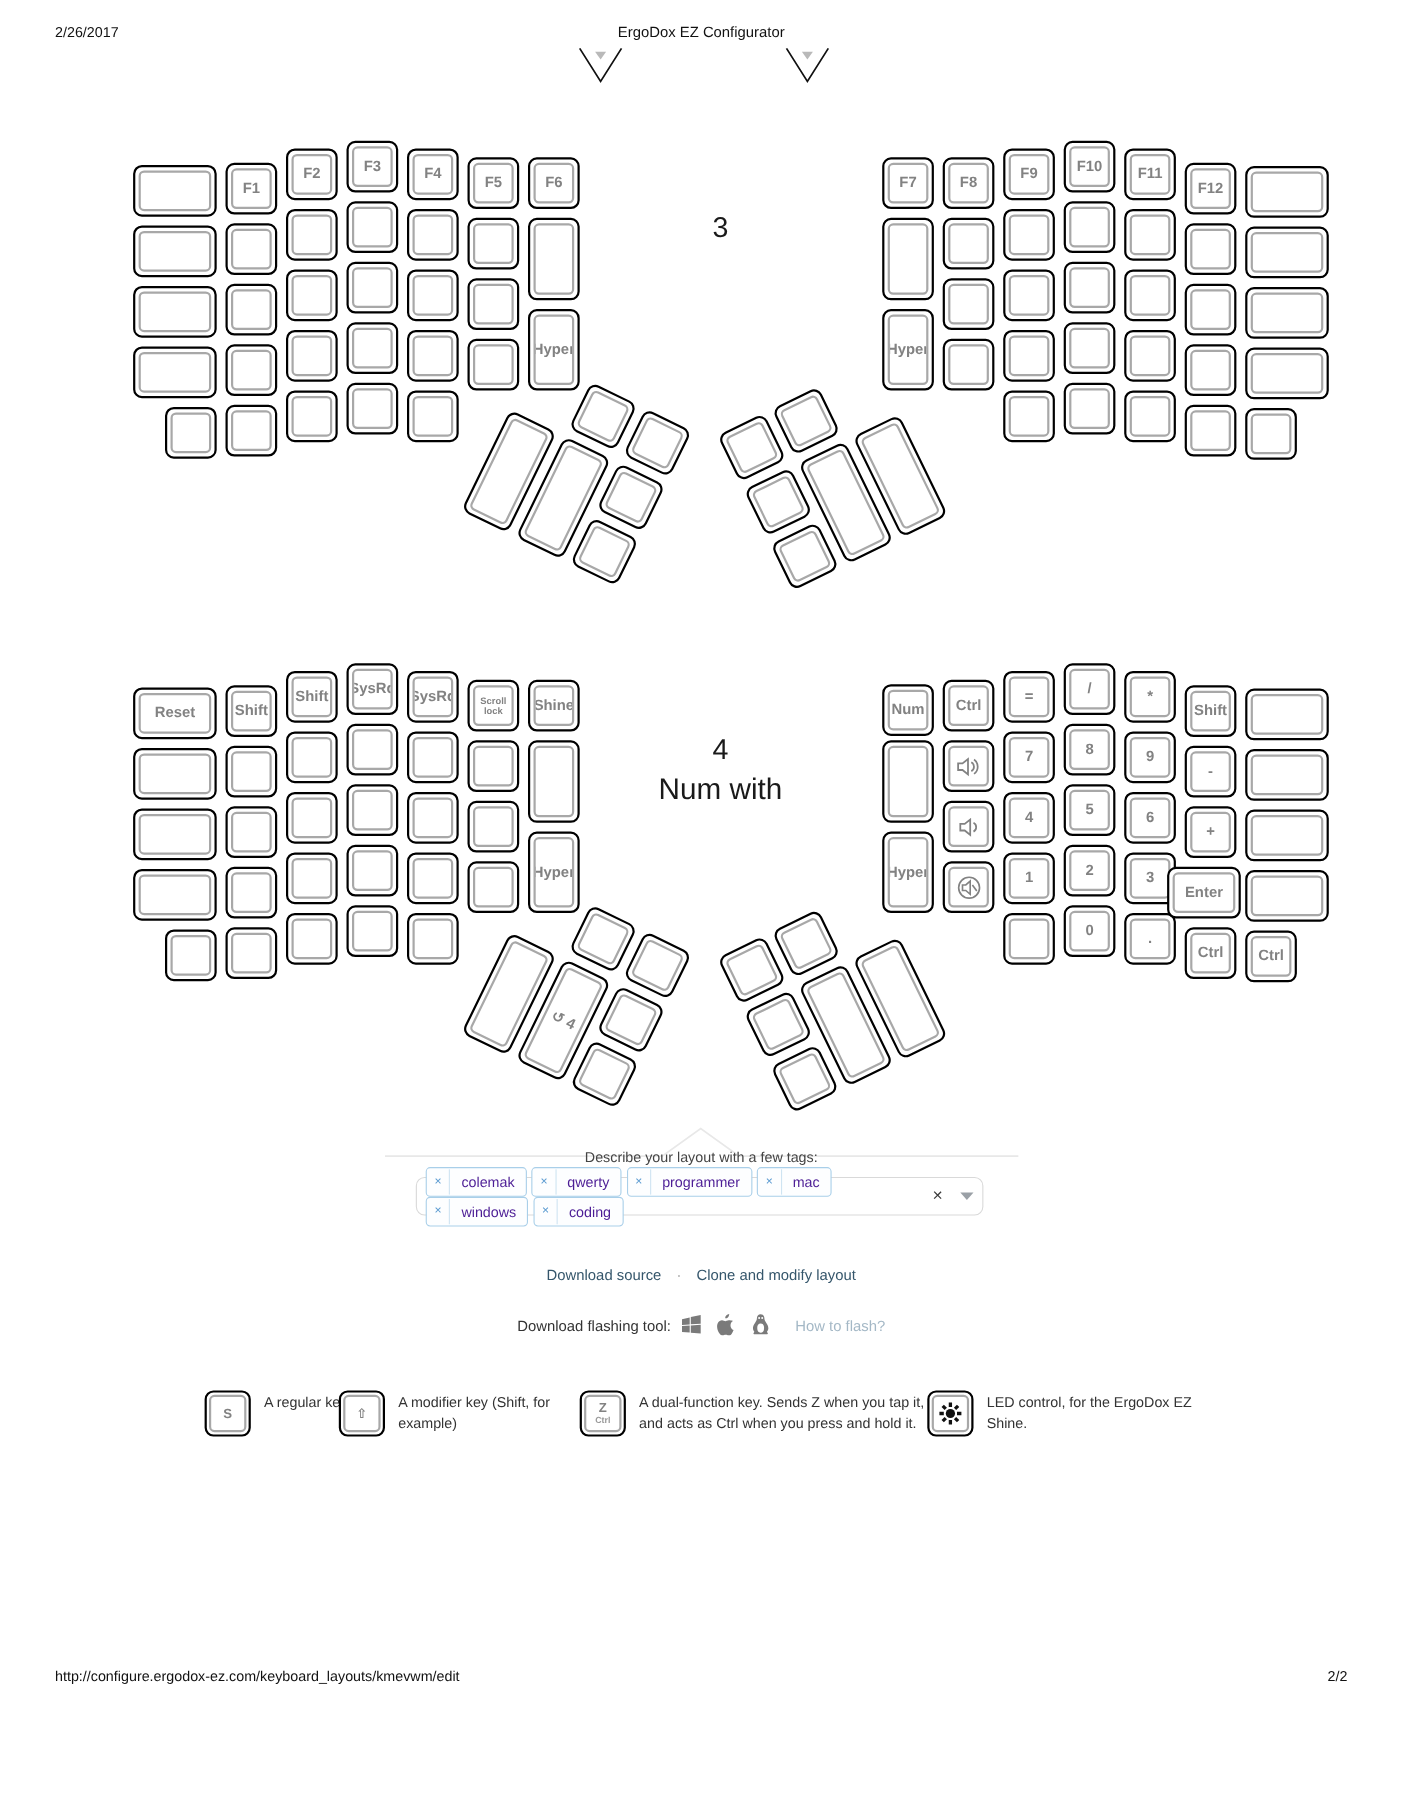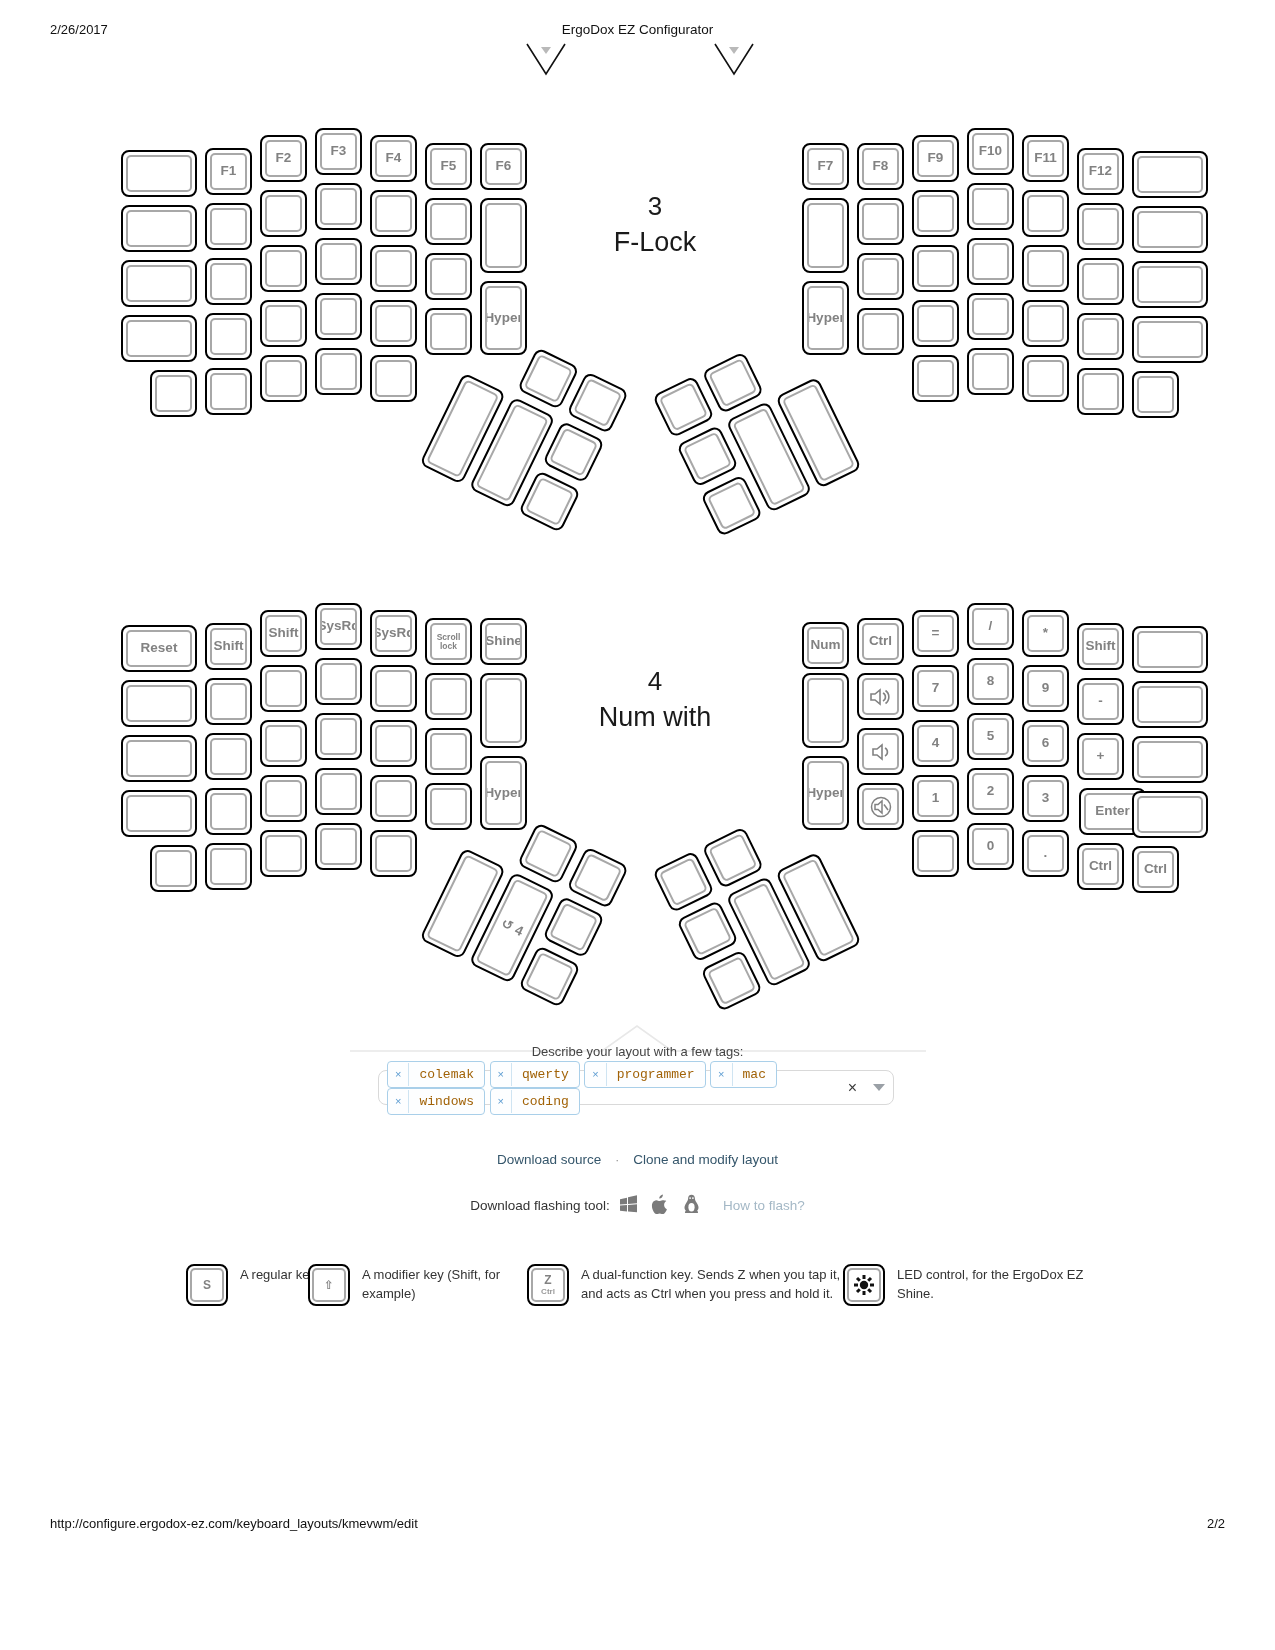--- a/index.html
+++ b/index.html
@@ -22,21 +22,21 @@
   .layer-label .num{font-size:26px;line-height:32px;}
   .layer-label .nm{font-size:27px;line-height:40px;}
   
   .divider-svg{position:absolute;left:350px;top:1018px;}
   
   #tags-prompt{left:0;right:0;top:1044px;text-align:center;font-size:13px;color:#444;}
   #tag-box{left:378px;top:1070px;width:516px;height:35px;border:1px solid #d9d9d9;border-radius:8px;box-sizing:border-box;
     display:flex;align-items:center;padding:0 8px;gap:6px;}
   .pill{display:inline-flex;align-items:center;height:25px;border:1px solid #a9cfe9;border-radius:4px;background:#fdfeff;overflow:hidden;}
   .pill-x{color:#5b9bd1;font-size:11px;padding:0 7px;border-right:1px solid #cfe4f2;line-height:23px;}
-  .pill-label{color:#a16207;font-size:13px;padding:0 10px;line-height:23px;font-family:Liberation Mono, monospace;}
+  .pill-label{color:#4c1d95;font-size:13px;padding:0 10px;line-height:23px;}
   .clear-x{color:#3a3a3a;font-size:16px;margin-left:6px;}
   .dd-caret{width:0;height:0;border-left:6px solid transparent;border-right:6px solid transparent;border-top:7px solid #9aa0a6;margin-left:10px;}
   
   #links-row{left:0;right:0;top:1152px;text-align:center;font-size:13.5px;color:#35566b;}
   #links-row .sep{color:#999;margin:0 10px;}
   .link{color:#35566b;cursor:pointer;}
   #flash-row{left:0;right:0;top:1194px;text-align:center;font-size:13.5px;color:#333;}
   #flash-row .os-ic{display:inline-block;vertical-align:-4px;margin:0 5px;}
   #how-flash{color:#a4b8c6;margin-left:14px;}
   
@@ -324,21 +324,20 @@
       </div>
       <div class="key" style="left: 110px; top: 55px; width: 47px; height: 102px;">
         <div class="face"></div>
       </div>
       <div class="key" style="left: 0px; top: 110px; width: 47px; height: 47px;">
         <div class="face"></div>
       </div>
     </div>
     <div class="layer-label" style="left: 505px; top: 190px; width: 300px;">
       <div class="num">3</div>
-      <div class="nm">F-Lock</div>
     </div>
     <div class="kb" style="left: 121px; top: 603px; width: 406px; height: 302px;">
       <div class="key" style="left: 0px; top: 22px; width: 76px; height: 47px;">
         <div class="face">
           <div class="klabel">Reset</div>
         </div>
       </div>
       <div class="key" style="left: 0px; top: 77px; width: 76px; height: 47px;">
         <div class="face"></div>
       </div>
@@ -585,21 +584,21 @@
       <div class="key" style="left: 275px; top: 75px; width: 47px; height: 47px;">
         <div class="face">
           <div class="klabel">-</div>
         </div>
       </div>
       <div class="key" style="left: 275px; top: 130px; width: 47px; height: 47px;">
         <div class="face">
           <div class="klabel">+</div>
         </div>
       </div>
-      <div class="key" style="left: 277px; top: 185px; width: 67px; height: 47px;">
+      <div class="key" style="left: 259px; top: 185px; width: 67px; height: 47px;">
         <div class="face">
           <div class="klabel">Enter</div>
         </div>
       </div>
       <div class="key" style="left: 275px; top: 240px; width: 47px; height: 47px;">
         <div class="face">
           <div class="klabel">Ctrl</div>
         </div>
       </div>
       <div class="key" style="left: 330px; top: 23px; width: 76px; height: 47px;">

